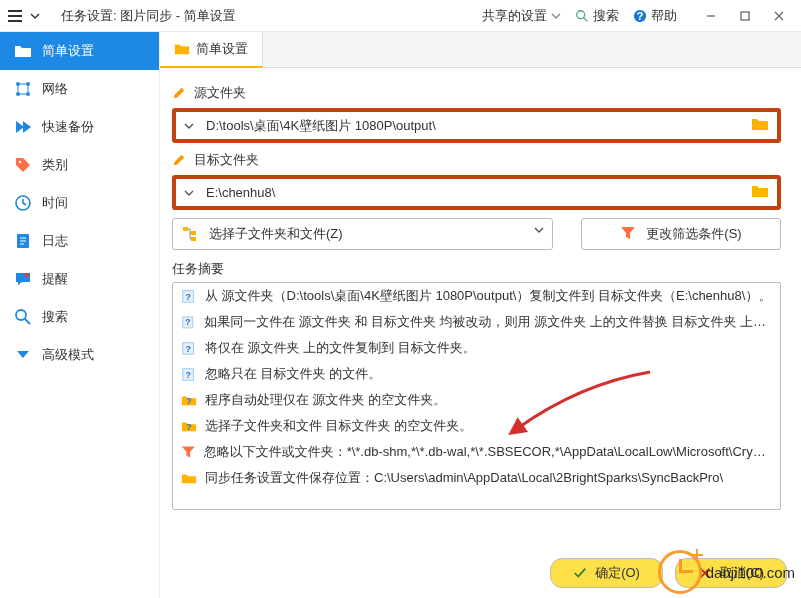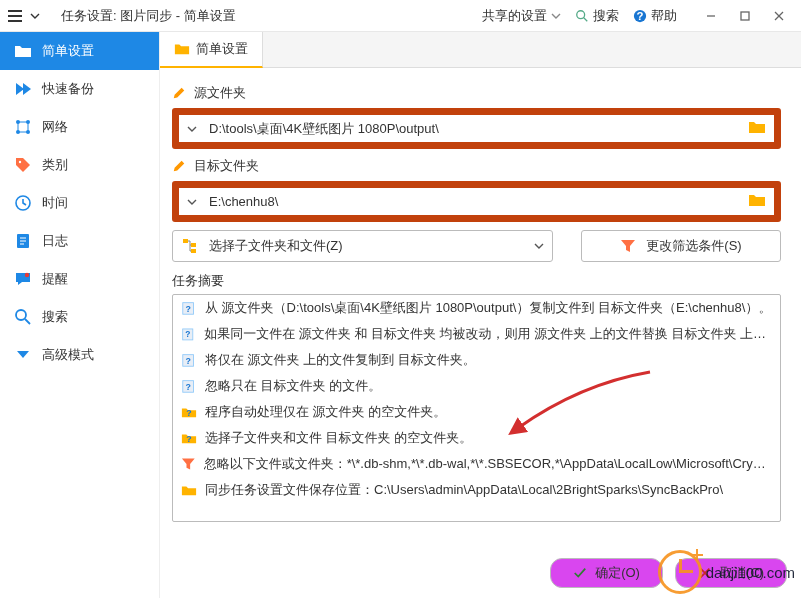--- a/index.html
+++ b/index.html
@@ -21,32 +21,32 @@
 .sidebar .item{display:flex;align-items:center;gap:10px;padding:10px 14px;cursor:pointer}
 .sidebar .item.active{background:#1e88e5;color:#fff}
 .sidebar .item.active span{color:#fff}
 .sidebar .icon{width:18px;height:18px;display:flex;align-items:center;justify-content:center}
 .main{flex:1;position:relative;padding:0;overflow:hidden}
 .tabs{display:flex;background:#f5f5f5;border-bottom:1px solid #ddd}
 .tab{padding:8px 14px;display:flex;align-items:center;gap:6px;cursor:pointer;border-right:1px solid #ddd}
 .tab.active{background:#fff;border-bottom:2px solid #ffb300;margin-bottom:-1px}
 .content{padding:10px 20px 0 12px}
 .section-label{display:flex;align-items:center;gap:8px;margin:6px 0}
-.pathbox{border:7px solid #c2410c;border-radius:3px;padding:2px;display:flex;align-items:center;margin-bottom:8px}
+.pathbox{border:4px solid #c2410c;border-radius:3px;padding:2px;display:flex;align-items:center;margin-bottom:8px}
 .pathbox .drop{width:22px;height:22px;display:flex;align-items:center;justify-content:center;cursor:pointer}
 .pathbox input{flex:1;border:none;outline:none;padding:4px 6px;font-size:13px;background:transparent}
 .pathbox .foldicon{margin-right:6px}
 .row2{display:flex;gap:28px;margin-top:2px;margin-bottom:10px}
-.bigbtn{flex:1;border:1px solid #bbb;border-radius:3px;padding:6px 8px;display:flex;align-items:center;justify-content:center;gap:10px;cursor:pointer;background:#fff}
+.bigbtn{flex:1;border:1px solid #bbb;border-radius:3px;padding:6px 8px;display:flex;justify-content:center;gap:10px;cursor:pointer;background:#fff}
 .summary-label{margin:6px 0 4px 0}
 .summary{border:1px solid #bbb;border-radius:2px;height:228px;overflow:auto}
 .summary .row{display:flex;align-items:center;gap:8px;padding:4px 8px;white-space:nowrap;overflow:hidden;text-overflow:ellipsis}
 .summary .row span.txt{overflow:hidden;text-overflow:ellipsis}
 .footer{position:absolute;bottom:10px;right:14px;display:flex;gap:12px}
-.footer .btn{border:1px solid #bbb;border-radius:12px;padding:5px 22px;display:flex;align-items:center;gap:8px;cursor:pointer;background:#d946ef}
+.footer .btn{border:1px solid #bbb;border-radius:12px;padding:5px 22px;display:flex;align-items:center;gap:8px;cursor:pointer;background:#fde047}
 .watermark{position:absolute;right:6px;bottom:4px;opacity:.9;pointer-events:none}
 .watermark .cc{width:44px;height:44px;border:3px solid #f7931e;border-radius:50%;position:relative;display:inline-block;vertical-align:middle}
 .watermark .cc:before{content:"";position:absolute;left:18px;top:6px;width:3px;height:14px;background:#f7931e}
 .watermark .cc:after{content:"";position:absolute;left:18px;top:17px;width:14px;height:3px;background:#f7931e}
 .watermark .plus{position:absolute;right:-4px;top:-4px;width:12px;height:12px}
 .watermark .plus:before,.watermark .plus:after{content:"";position:absolute;background:#f7931e}
 .watermark .plus:before{left:5px;top:0;width:2px;height:12px}
 .watermark .plus:after{left:0;top:5px;width:12px;height:2px}
 .watermark .txt{color:#0f172a;font-size:15px;margin-left:4px;vertical-align:middle}
 .arrow{position:absolute;left:350px;top:332px;pointer-events:none}
@@ -121,36 +121,36 @@
       <span class="icon">
           <svg width="18" height="18" viewBox="0 0 18 18">
             <path d="M1 4h5l2 2h9v9H1z" fill="#fff"></path>
           </svg>
         </span>
       <span>简单设置</span>
     </div>
     <div class="item">
       <span class="icon">
           <svg width="18" height="18" viewBox="0 0 18 18">
-            <path d="M2 3l8 6-8 6z M9 3l8 6-8 6z" fill="#1e88e5"></path>
-          </svg>
-        </span>
-      <span>快速备份</span>
-    </div>
-    <div class="item">
-      <span class="icon">
-          <svg width="18" height="18" viewBox="0 0 18 18">
             <circle cx="4" cy="4" r="2" fill="#1e88e5"></circle>
             <circle cx="14" cy="4" r="2" fill="#1e88e5"></circle>
             <circle cx="4" cy="14" r="2" fill="#1e88e5"></circle>
             <circle cx="14" cy="14" r="2" fill="#1e88e5"></circle>
             <path d="M4 4h10M4 14h10M4 4v10M14 4v10" stroke="#1e88e5" stroke-width="1"></path>
           </svg>
         </span>
       <span>网络</span>
+    </div>
+    <div class="item">
+      <span class="icon">
+          <svg width="18" height="18" viewBox="0 0 18 18">
+            <path d="M2 3l8 6-8 6z M9 3l8 6-8 6z" fill="#1e88e5"></path>
+          </svg>
+        </span>
+      <span>快速备份</span>
     </div>
     <div class="item">
       <span class="icon">
           <svg width="18" height="18" viewBox="0 0 18 18">
             <path d="M2 2h7l7 7-7 7-7-7z" fill="#ff7043"></path>
             <circle cx="6" cy="6" r="1.2" fill="#fff"></circle>
           </svg>
         </span>
       <span>类别</span>
     </div>

